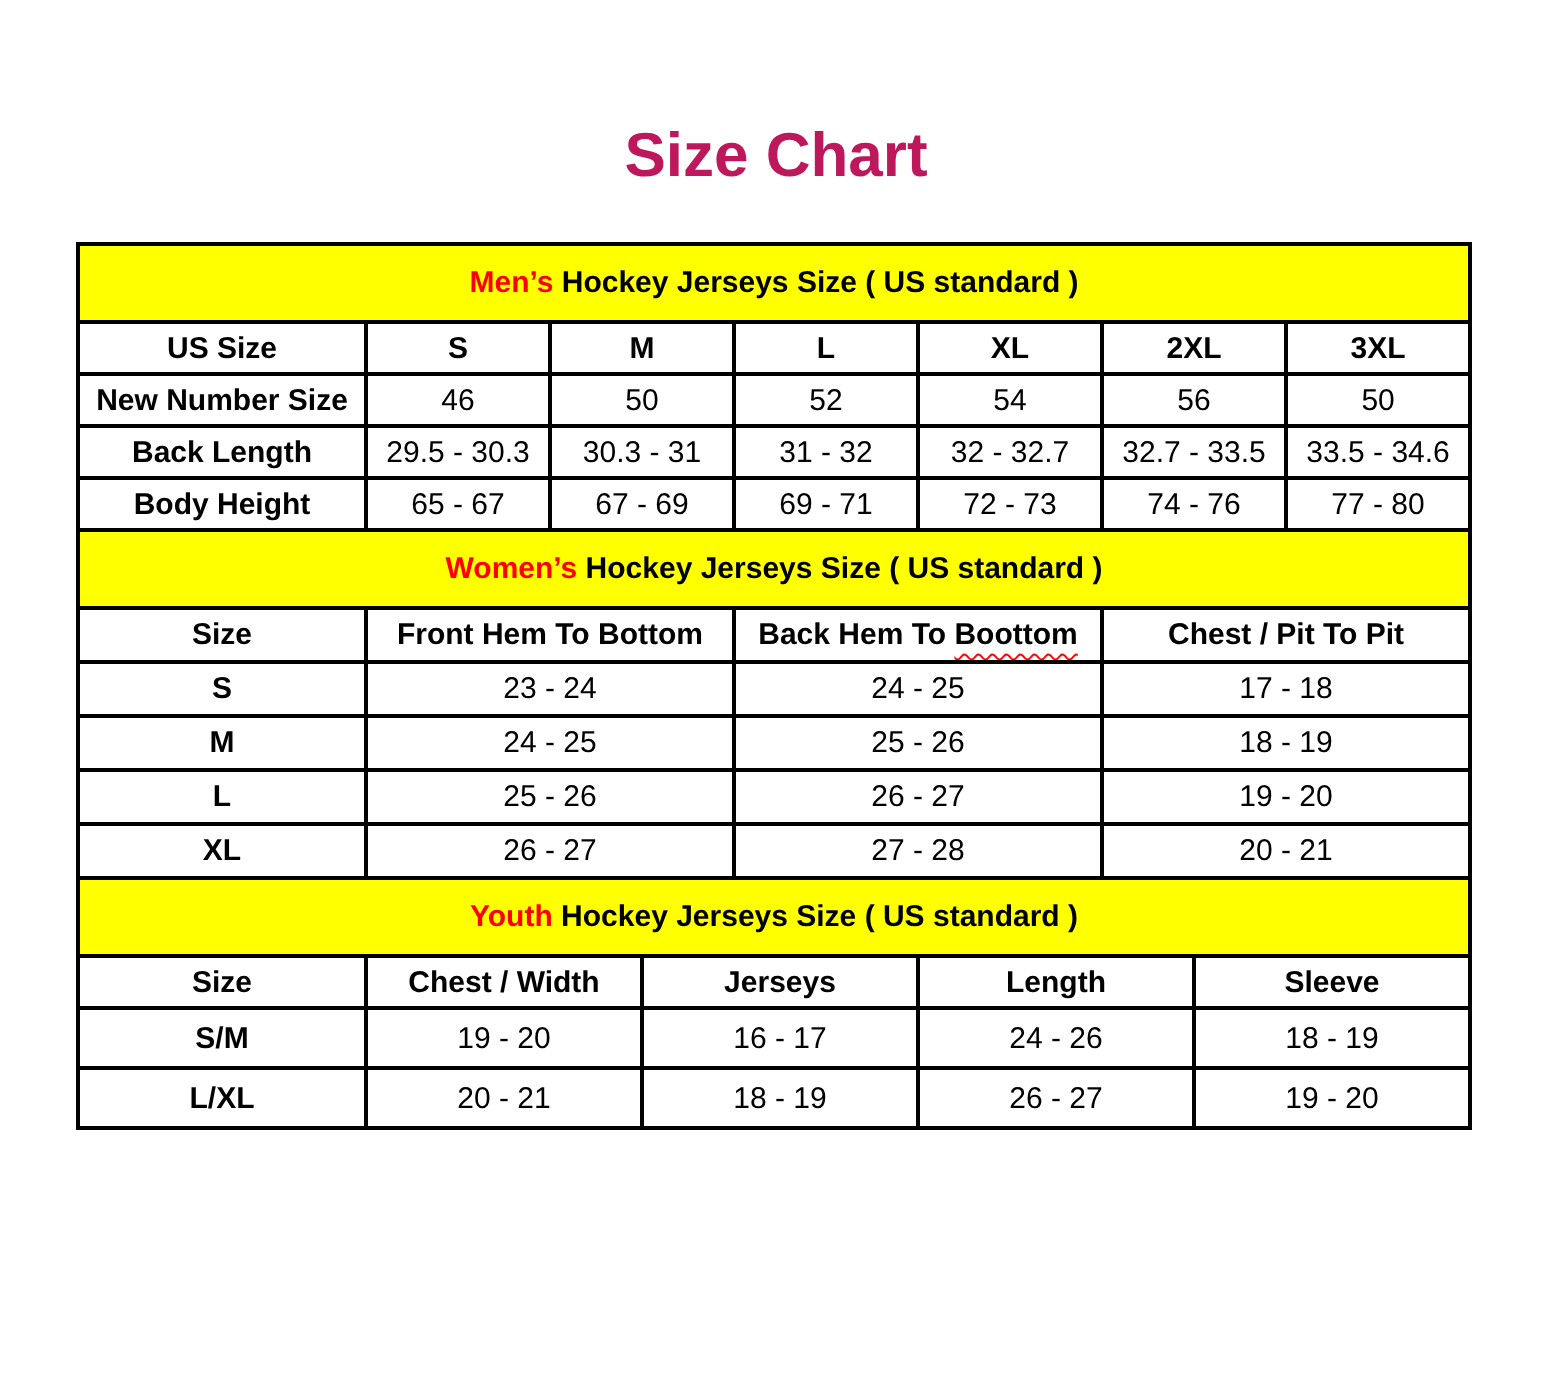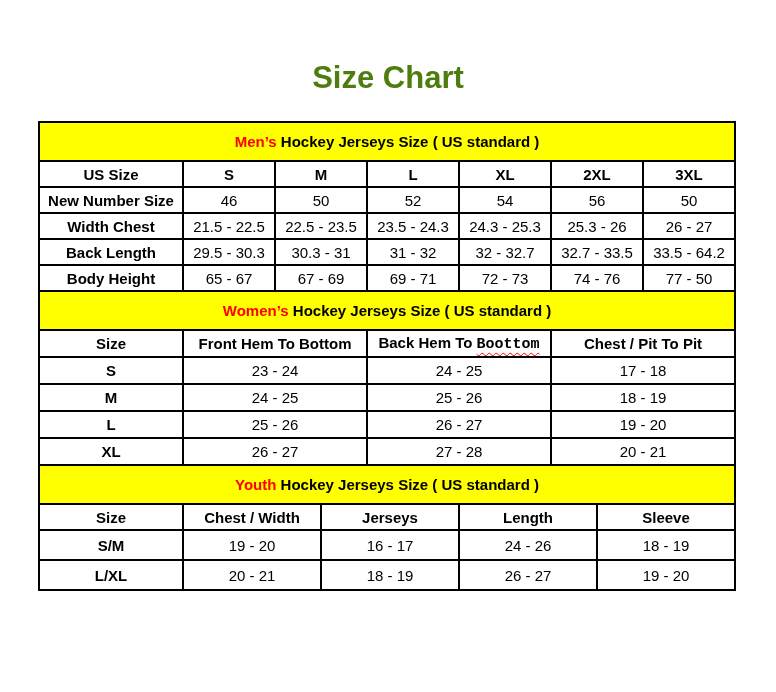--- a/index.html
+++ b/index.html
@@ -13,21 +13,21 @@
     overflow: hidden;
   }
   .page-title {
     position: absolute;
     top: 60px;
     left: 0;
     width: 776px;
     text-align: center;
     font-size: 31px;
     font-weight: bold;
-    color: #4d7c0f;
+    color: #be185d;
     letter-spacing: 0px;
   }
   .tables-wrap {
     position: absolute;
     top: 121px;
     left: 38px;
     width: 696px;
   }
   table.size-table {
     border-collapse: collapse;
@@ -63,21 +63,20 @@
   .youth tr.data-row       { height: 30px; padding-left: 22px; }
   .youth tr.header-row     { height: 26px; }
   td.rowlabel       { font-weight: bold; }
   td.rowlabel-bold  { font-weight: bold; }
   .misspell {
     text-decoration-line: underline;
     text-decoration-style: wavy;
     text-decoration-color: #FF0000;
     text-decoration-thickness: 1px;
     text-underline-offset: 4px;
-    font-family: Liberation Mono, monospace;
   }
 </style>
 </head>
 <body>
 
 <div class="page-title">Size Chart</div>
 
 <div class="tables-wrap">
 
   <table class="size-table mens">
@@ -106,45 +105,36 @@
     <tr class="data-row">
       <td class="rowlabel">New Number Size</td>
       <td>46</td>
       <td>50</td>
       <td>52</td>
       <td>54</td>
       <td>56</td>
       <td>50</td>
     </tr>
     <tr class="data-row">
-      <td class="rowlabel">Width Chest</td>
-      <td>21.5 - 22.5</td>
-      <td>22.5 - 23.5</td>
-      <td>23.5 - 24.3</td>
-      <td>24.3 - 25.3</td>
-      <td>25.3 - 26</td>
-      <td>26 - 27</td>
-    </tr>
-    <tr class="data-row">
       <td class="rowlabel">Back Length</td>
       <td>29.5 - 30.3</td>
       <td>30.3 - 31</td>
       <td>31 - 32</td>
       <td>32 - 32.7</td>
       <td>32.7 - 33.5</td>
-      <td>33.5 - 64.2</td>
+      <td>33.5 - 34.6</td>
     </tr>
     <tr class="data-row">
       <td class="rowlabel">Body Height</td>
       <td>65 - 67</td>
       <td>67 - 69</td>
       <td>69 - 71</td>
       <td>72 - 73</td>
       <td>74 - 76</td>
-      <td>77 - 50</td>
+      <td>77 - 80</td>
     </tr>
   </tbody>
     </table>
 
   <table class="size-table womens">
     <colgroup>
       <col style="width:144px">
         <col style="width:184px">
         <col style="width:184px">
         <col style="width:184px">

